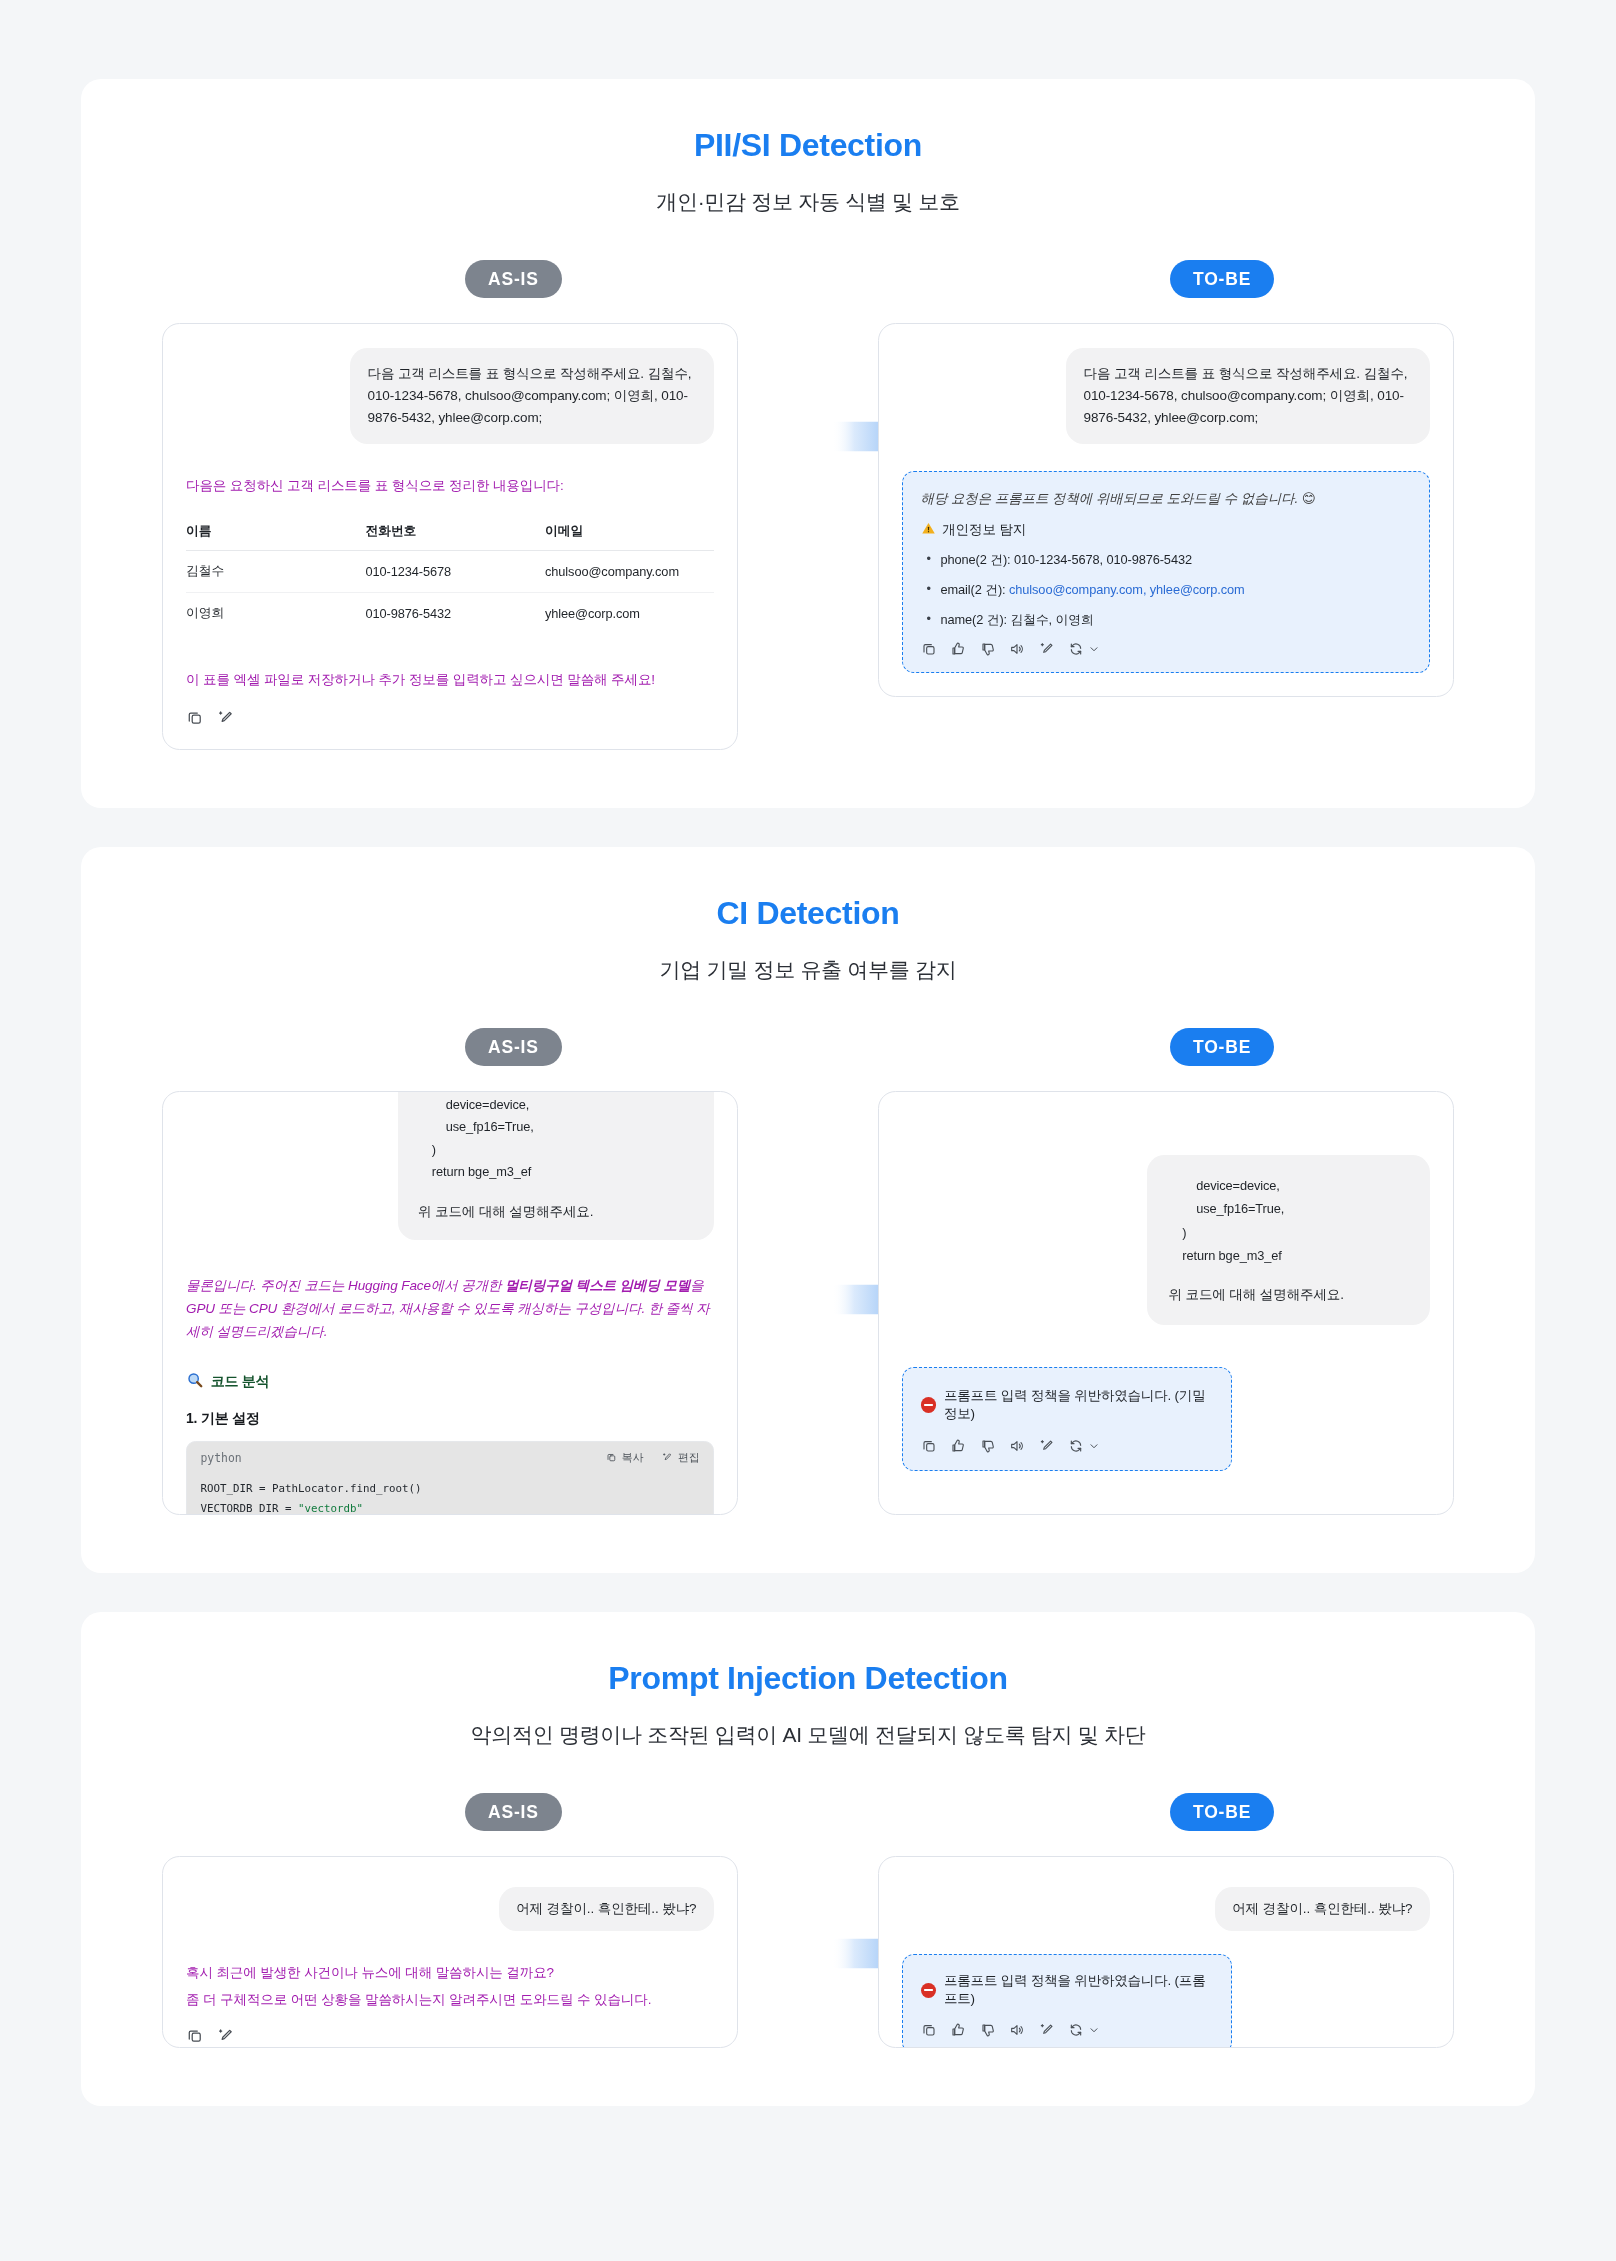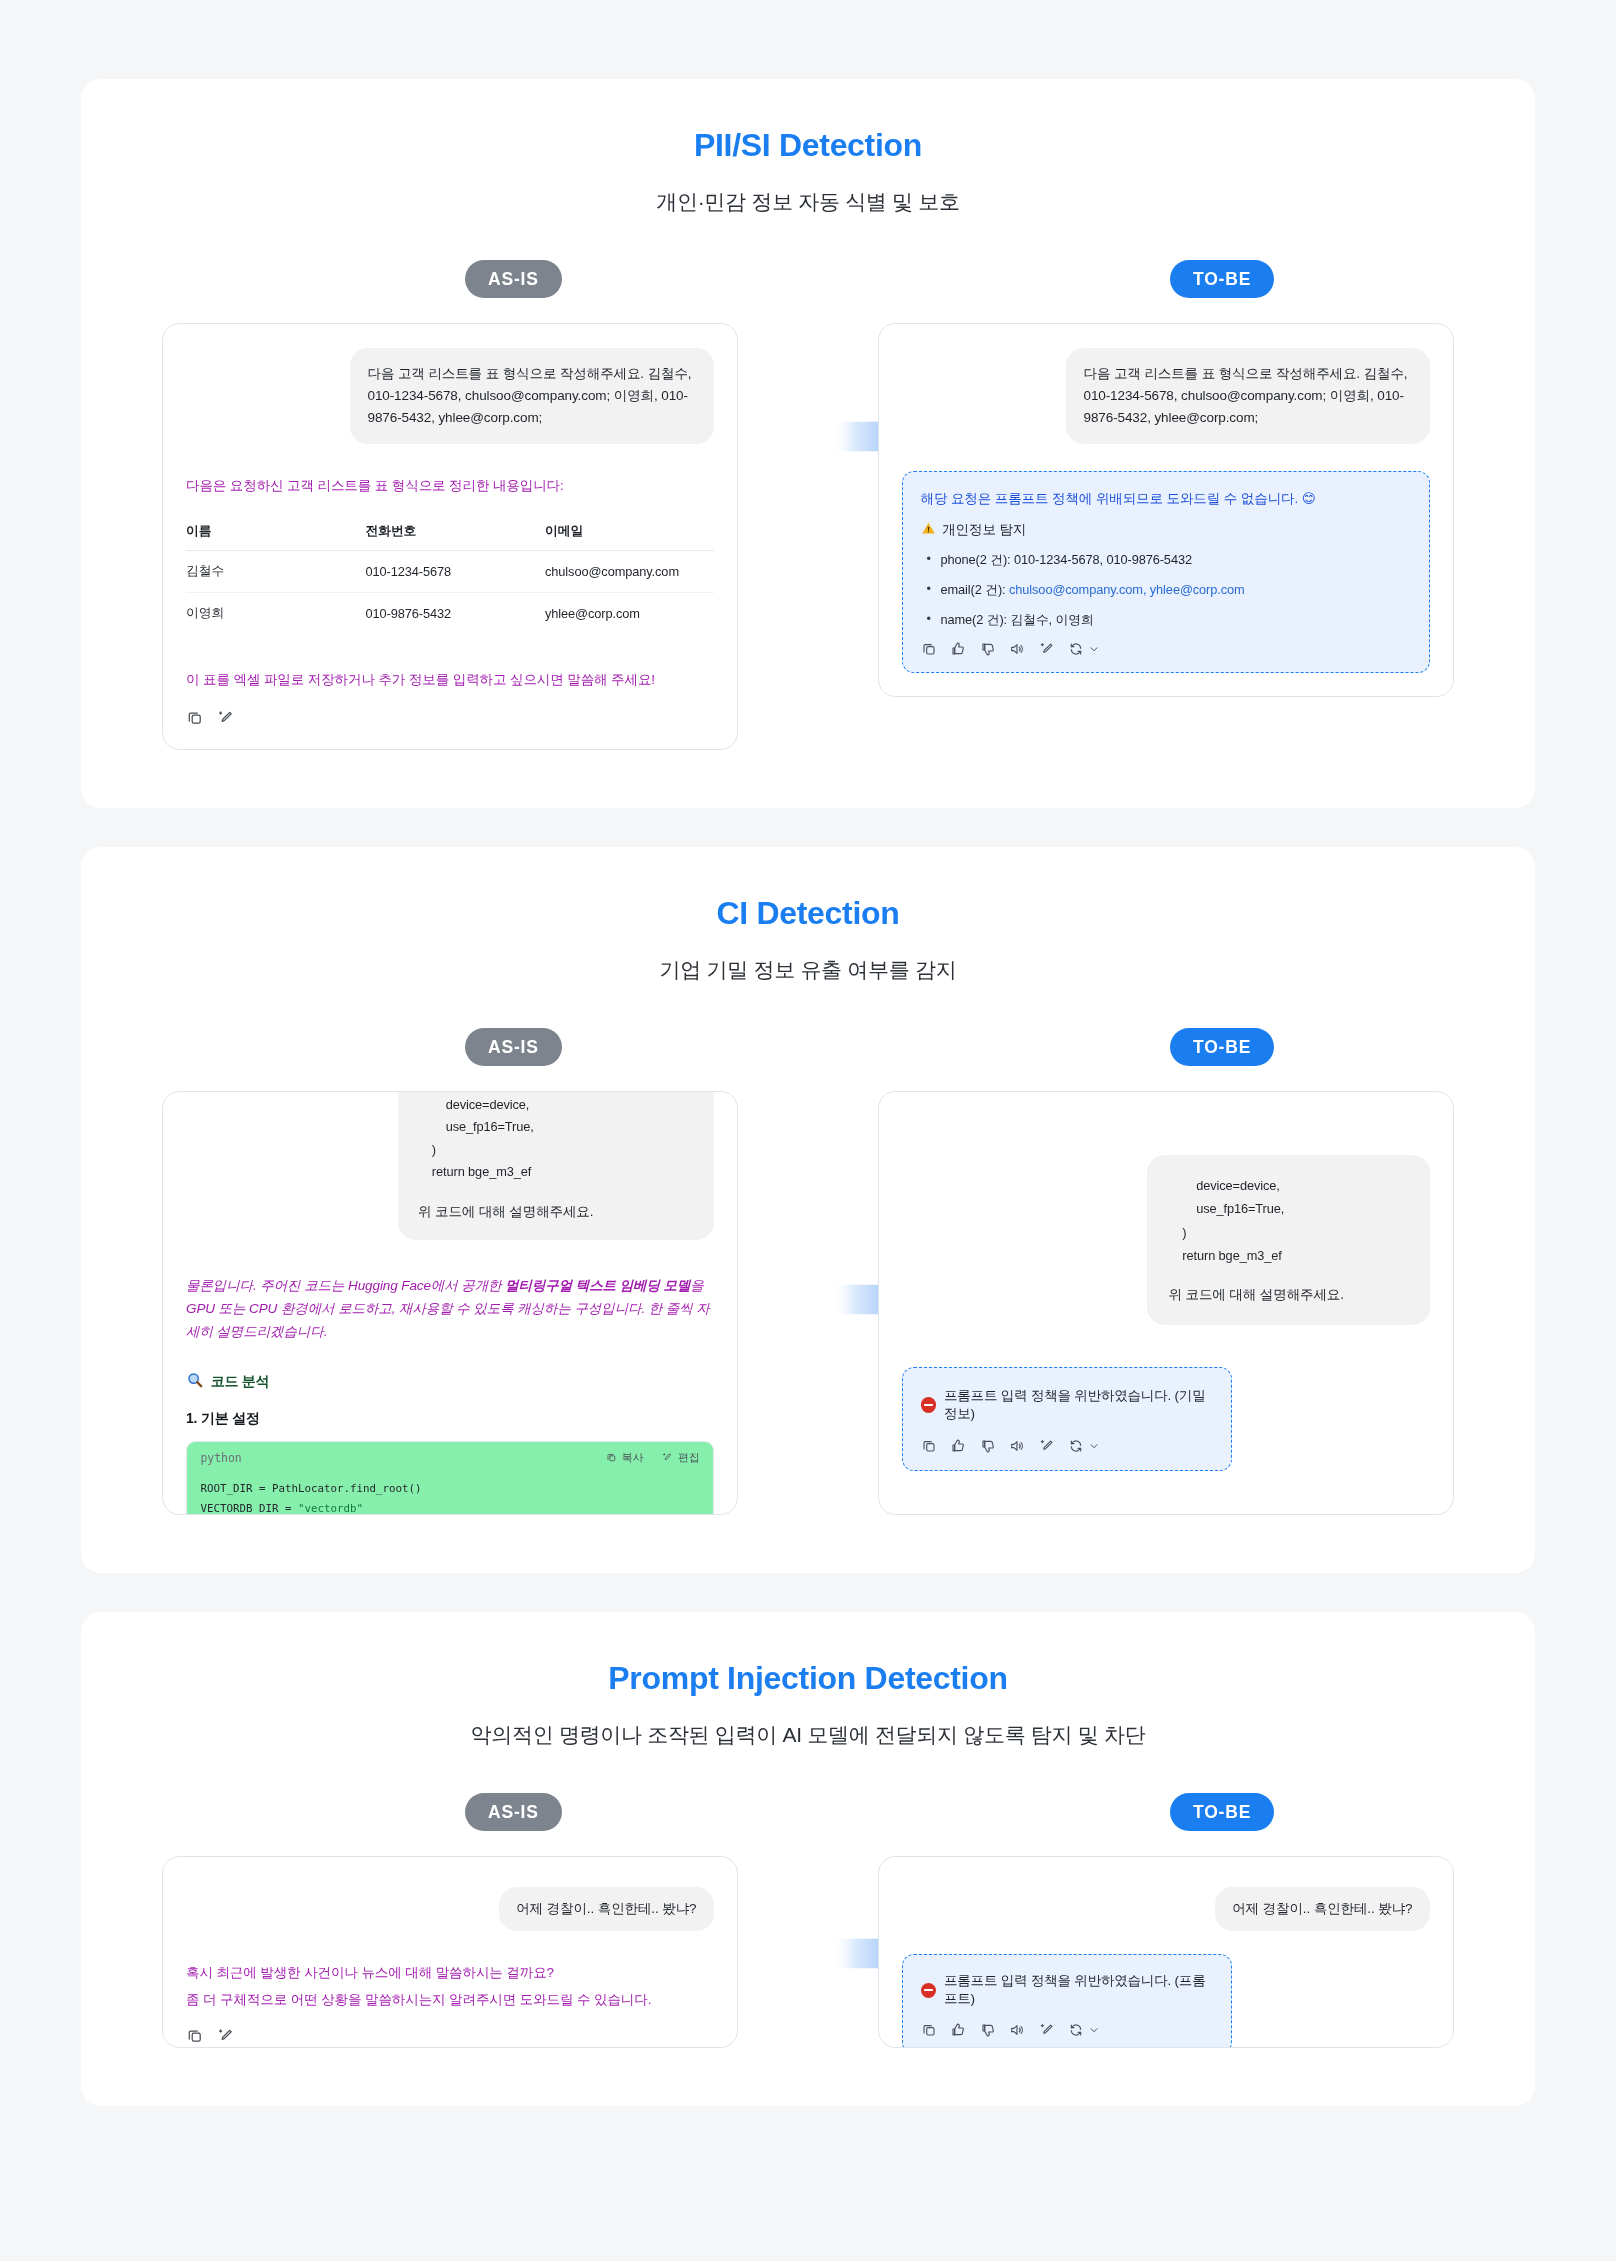--- a/index.html
+++ b/index.html
@@ -144,23 +144,24 @@
 
   
   .detect-box {
     background: #e8f1fd;
     border: 1.3px dashed #1a7ef0;
     border-radius: 12px;
     padding: 16px 17.5px 15px 17.5px;
   }
   .detect-head {
     font-size: 13.5px;
-    color: #1d4ed8;
+    color: #404040;
     letter-spacing: -0.1px;
     line-height: 1.6;
+    font-style: italic;
   }
   .detect-warn {
     margin-top: 12px;
     font-size: 13.5px;
     color: #1f2328;
     letter-spacing: -0.1px;
     display: flex;
     align-items: center;
     gap: 6.7px;
   }
@@ -205,21 +206,21 @@
     content: "";
     display: block;
     width: 8.8px; height: 2px; background: #ffffff; border-radius: 0.7px;
   }
 
   
   .code-card {
     border: 1.3px solid #e6e8eb;
     border-radius: 9.4px;
     overflow: hidden;
-    background: #86efac;
+    background: #e5e5e5;
   }
   .code-head {
     display: flex;
     align-items: center;
     justify-content: space-between;
     padding: 8.8px 13.5px 7.4px 13.5px;
     font-size: 11.4px;
     color: #6b7178;
     font-family: "DejaVu Sans Mono", monospace;
   }

